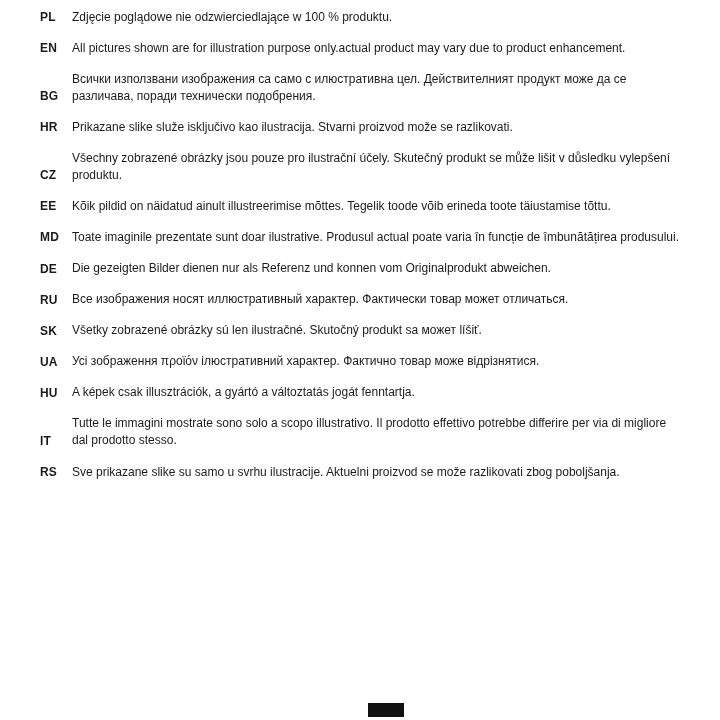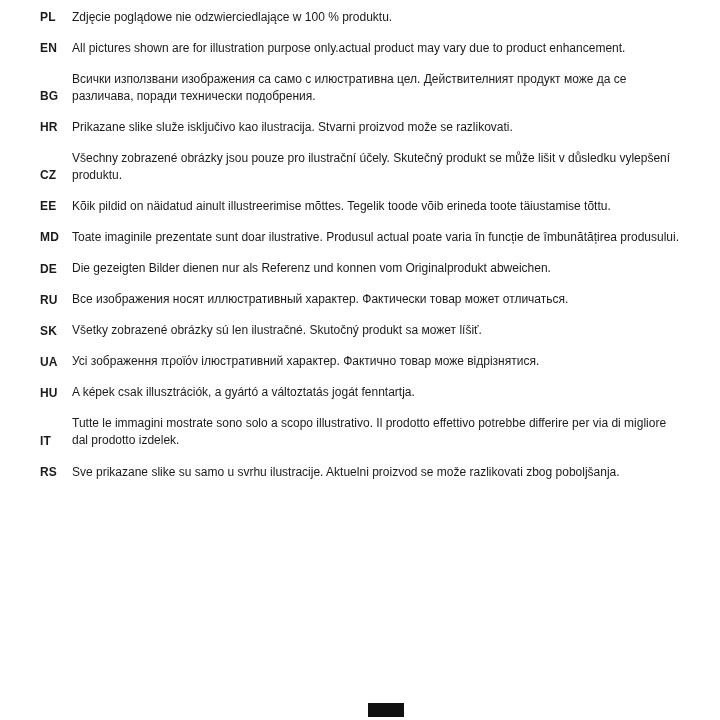--- a/index.html
+++ b/index.html
@@ -97,21 +97,21 @@
       <div class="row">
         <span class="code">UA</span>
         <span class="text">Усі зображення προϊόν ілюстративний характер. Фактично товар може відрізнятися.</span>
       </div>
       <div class="row">
         <span class="code">HU</span>
         <span class="text">A képek csak illusztrációk, a gyártó a változtatás jogát fenntartja.</span>
       </div>
       <div class="row">
         <span class="code">IT</span>
-        <span class="text">Tutte le immagini mostrate sono solo a scopo illustrativo. Il prodotto effettivo potrebbe differire per via di migliore dal prodotto izdelek.</span>
+        <span class="text">Tutte le immagini mostrate sono solo a scopo illustrativo. Il prodotto effettivo potrebbe differire per via di migliore dal prodotto stesso.</span>
       </div>
       <div class="row">
         <span class="code">RS</span>
         <span class="text">Sve prikazane slike su samo u svrhu ilustracije. Aktuelni proizvod se može razlikovati zbog poboljšanja.</span>
       </div>
     </div>
   <div class="footer-mark"></div>
 </div>
 
 </body></html>

